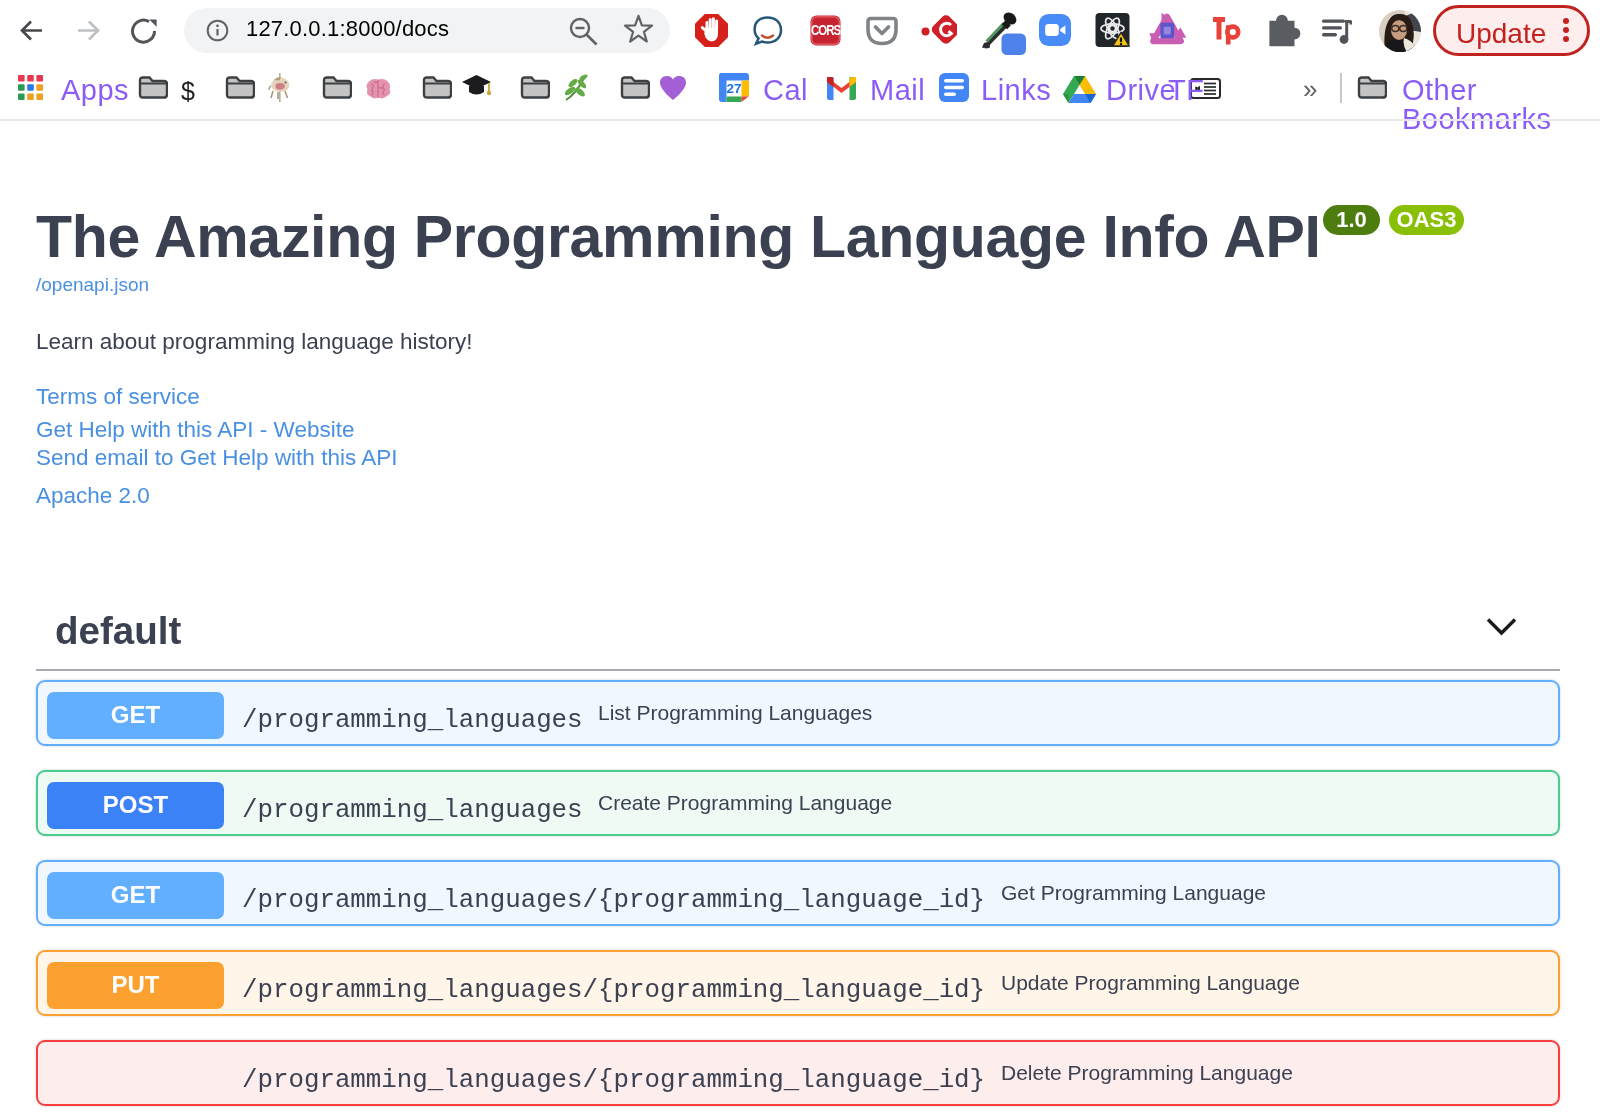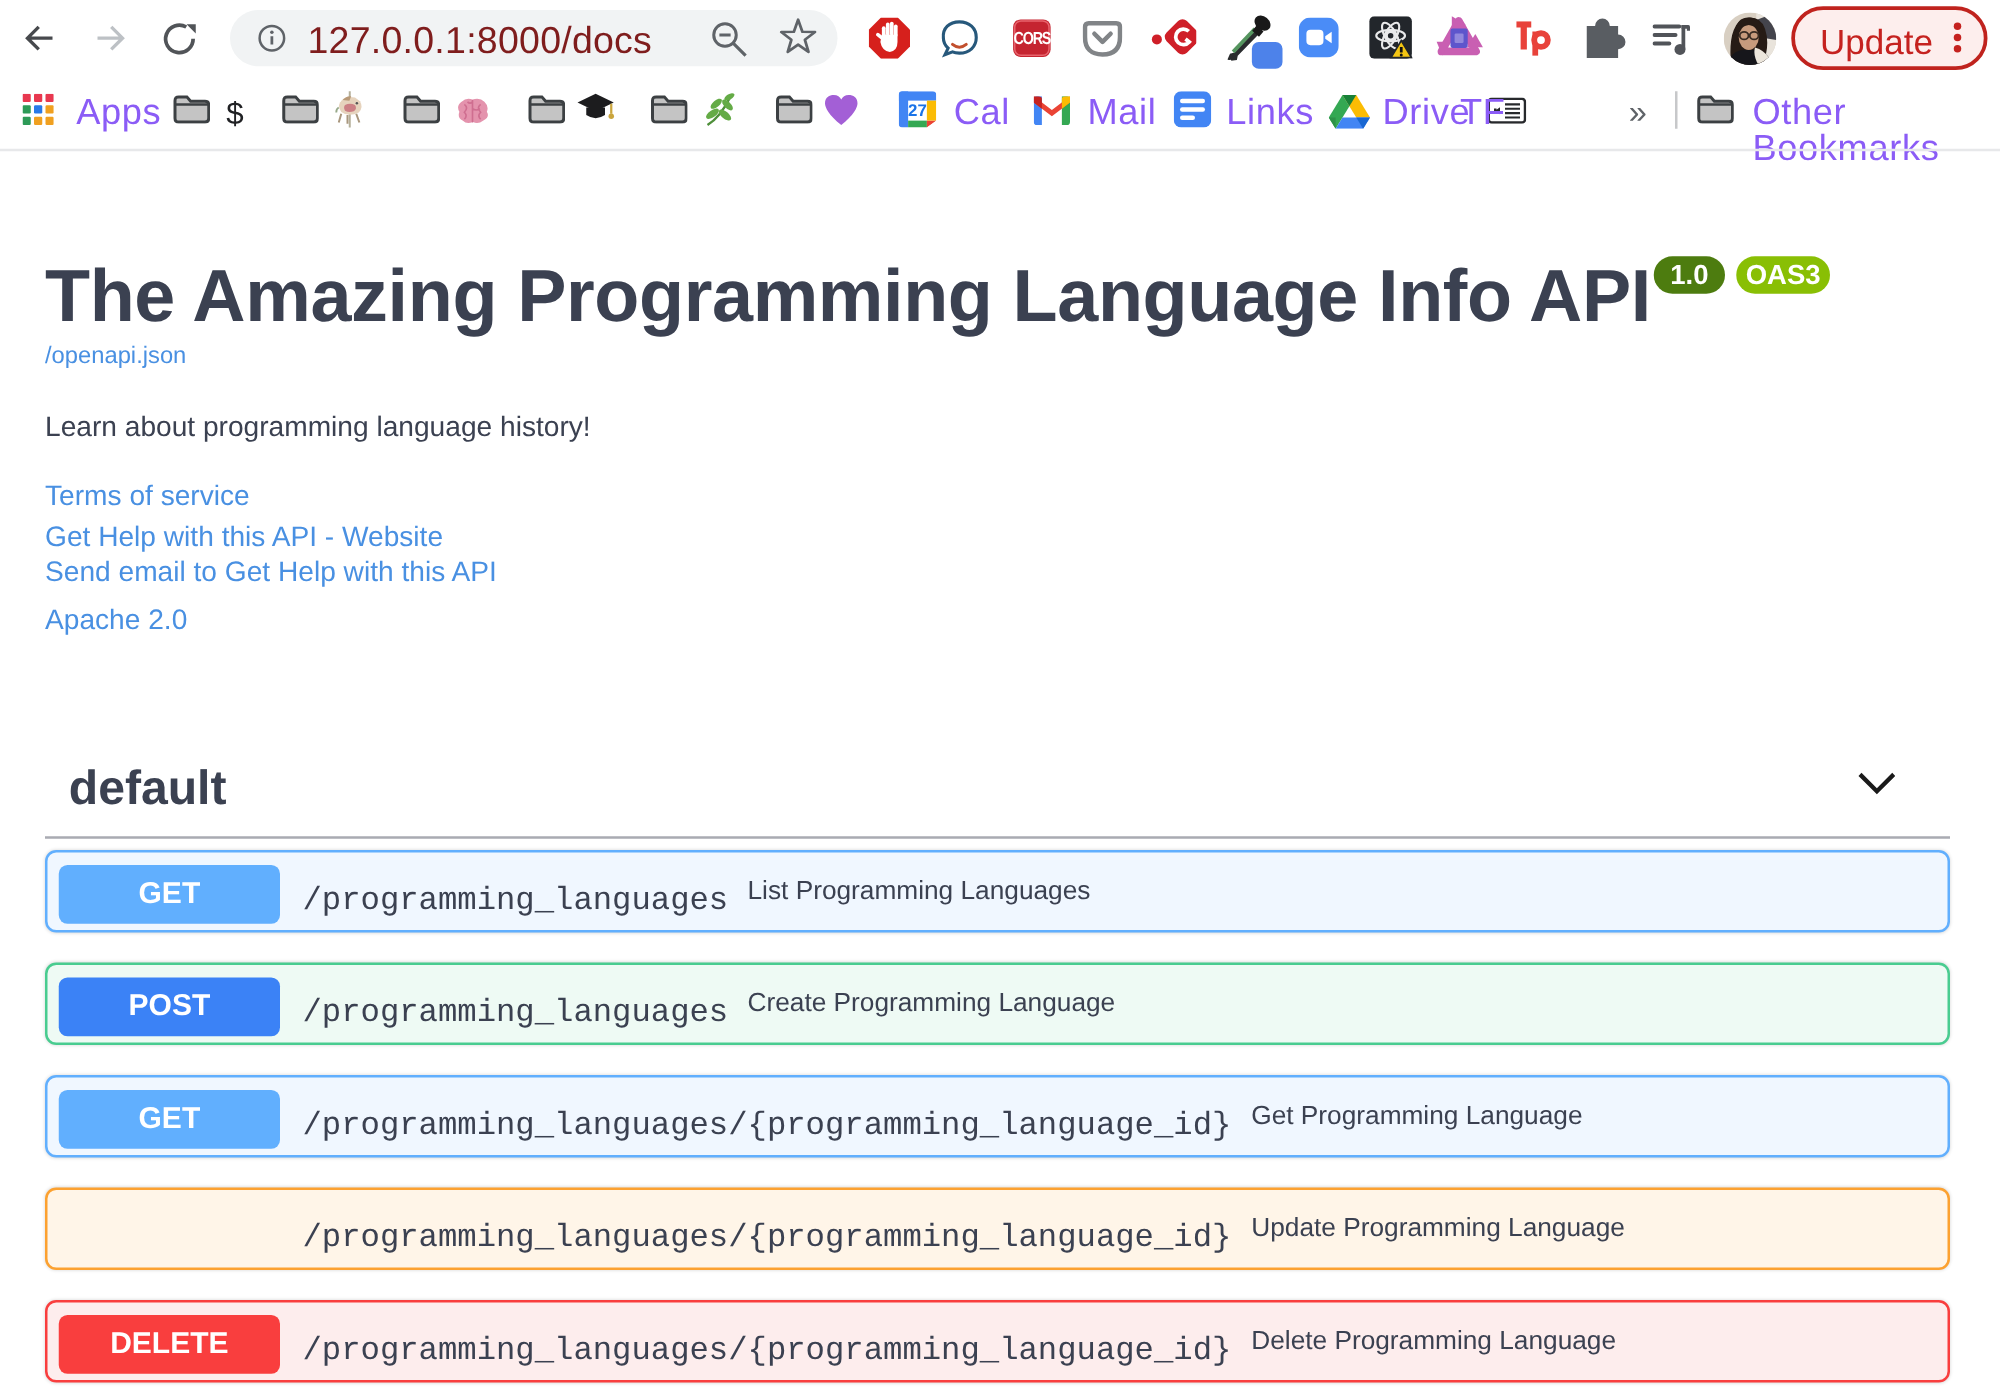--- a/index.html
+++ b/index.html
@@ -2,21 +2,21 @@
 <html><head>
 <meta charset="utf-8">
 <style>
 * { margin:0; padding:0; box-sizing:border-box; }
 html,body { width:1600px; height:1119px; background:#fff; font-family:"Liberation Sans", sans-serif; overflow:hidden; position:relative; }
 .abs { position:absolute; }
 svg { position:absolute; display:block; }
 
 #bookmarkline { position:absolute; left:0; top:119px; width:1600px; height:2px; background:#e7e8ea; }
 .urlbar { position:absolute; left:184px; top:8px; width:486px; height:45px; background:#f1f3f4; border-radius:23px; }
-.urltext { position:absolute; left:246px; top:18px; font-size:30px; line-height:1; color:#7f1d1d; letter-spacing:0.2px; }
+.urltext { position:absolute; left:246px; top:18px; font-size:22px; line-height:1; color:#000000; letter-spacing:0.2px; }
 .bmlabel { position:absolute; font-size:29px; line-height:1; color:#8b5cf6; letter-spacing:0.5px; top:76px; }
 .fol { position:absolute; top:75px; }
 
 #update { position:absolute; left:1433px; top:5px; width:157px; height:51px; border:3px solid #c0231e; border-radius:26px; background:#fdeeed; }
 #updtext { position:absolute; left:1456px; top:20px; font-size:28px; line-height:1; color:#c5221f; }
 .udot { position:absolute; left:1563px; width:6px; height:6px; border-radius:3px; background:#c5221f; }
 
 .title { position:absolute; left:36px; top:204px; font-size:59px; line-height:1.15; font-weight:bold; color:#3b4151; letter-spacing:-0.3px; }
 .pill { position:absolute; top:205px; height:30px; border-radius:15px; color:#fff; font-weight:bold; font-size:22px; line-height:30px; text-align:center; }
 .link { color:#4990e2; text-decoration:none; line-height:1; position:absolute; }
@@ -352,20 +352,20 @@
   <div class="opbadge">POST</div>
   <div class="oppath">/programming_languages</div>
   <div class="opdesc" style="left:560px;">Create Programming Language</div>
 </div>
 <div class="opblock get" style="top:860px;">
   <div class="opbadge">GET</div>
   <div class="oppath">/programming_languages/{programming_language_id}</div>
   <div class="opdesc" style="left:963px;">Get Programming Language</div>
 </div>
 <div class="opblock put" style="top:950px;">
+  <div class="opbadge">PUT</div>
   <div class="oppath">/programming_languages/{programming_language_id}</div>
   <div class="opdesc" style="left:963px;">Update Programming Language</div>
 </div>
 <div class="opblock delete" style="top:1040px;">
-  <div class="opbadge">DELETE</div>
   <div class="oppath">/programming_languages/{programming_language_id}</div>
   <div class="opdesc" style="left:963px;">Delete Programming Language</div>
 </div>
 
 </body></html>

